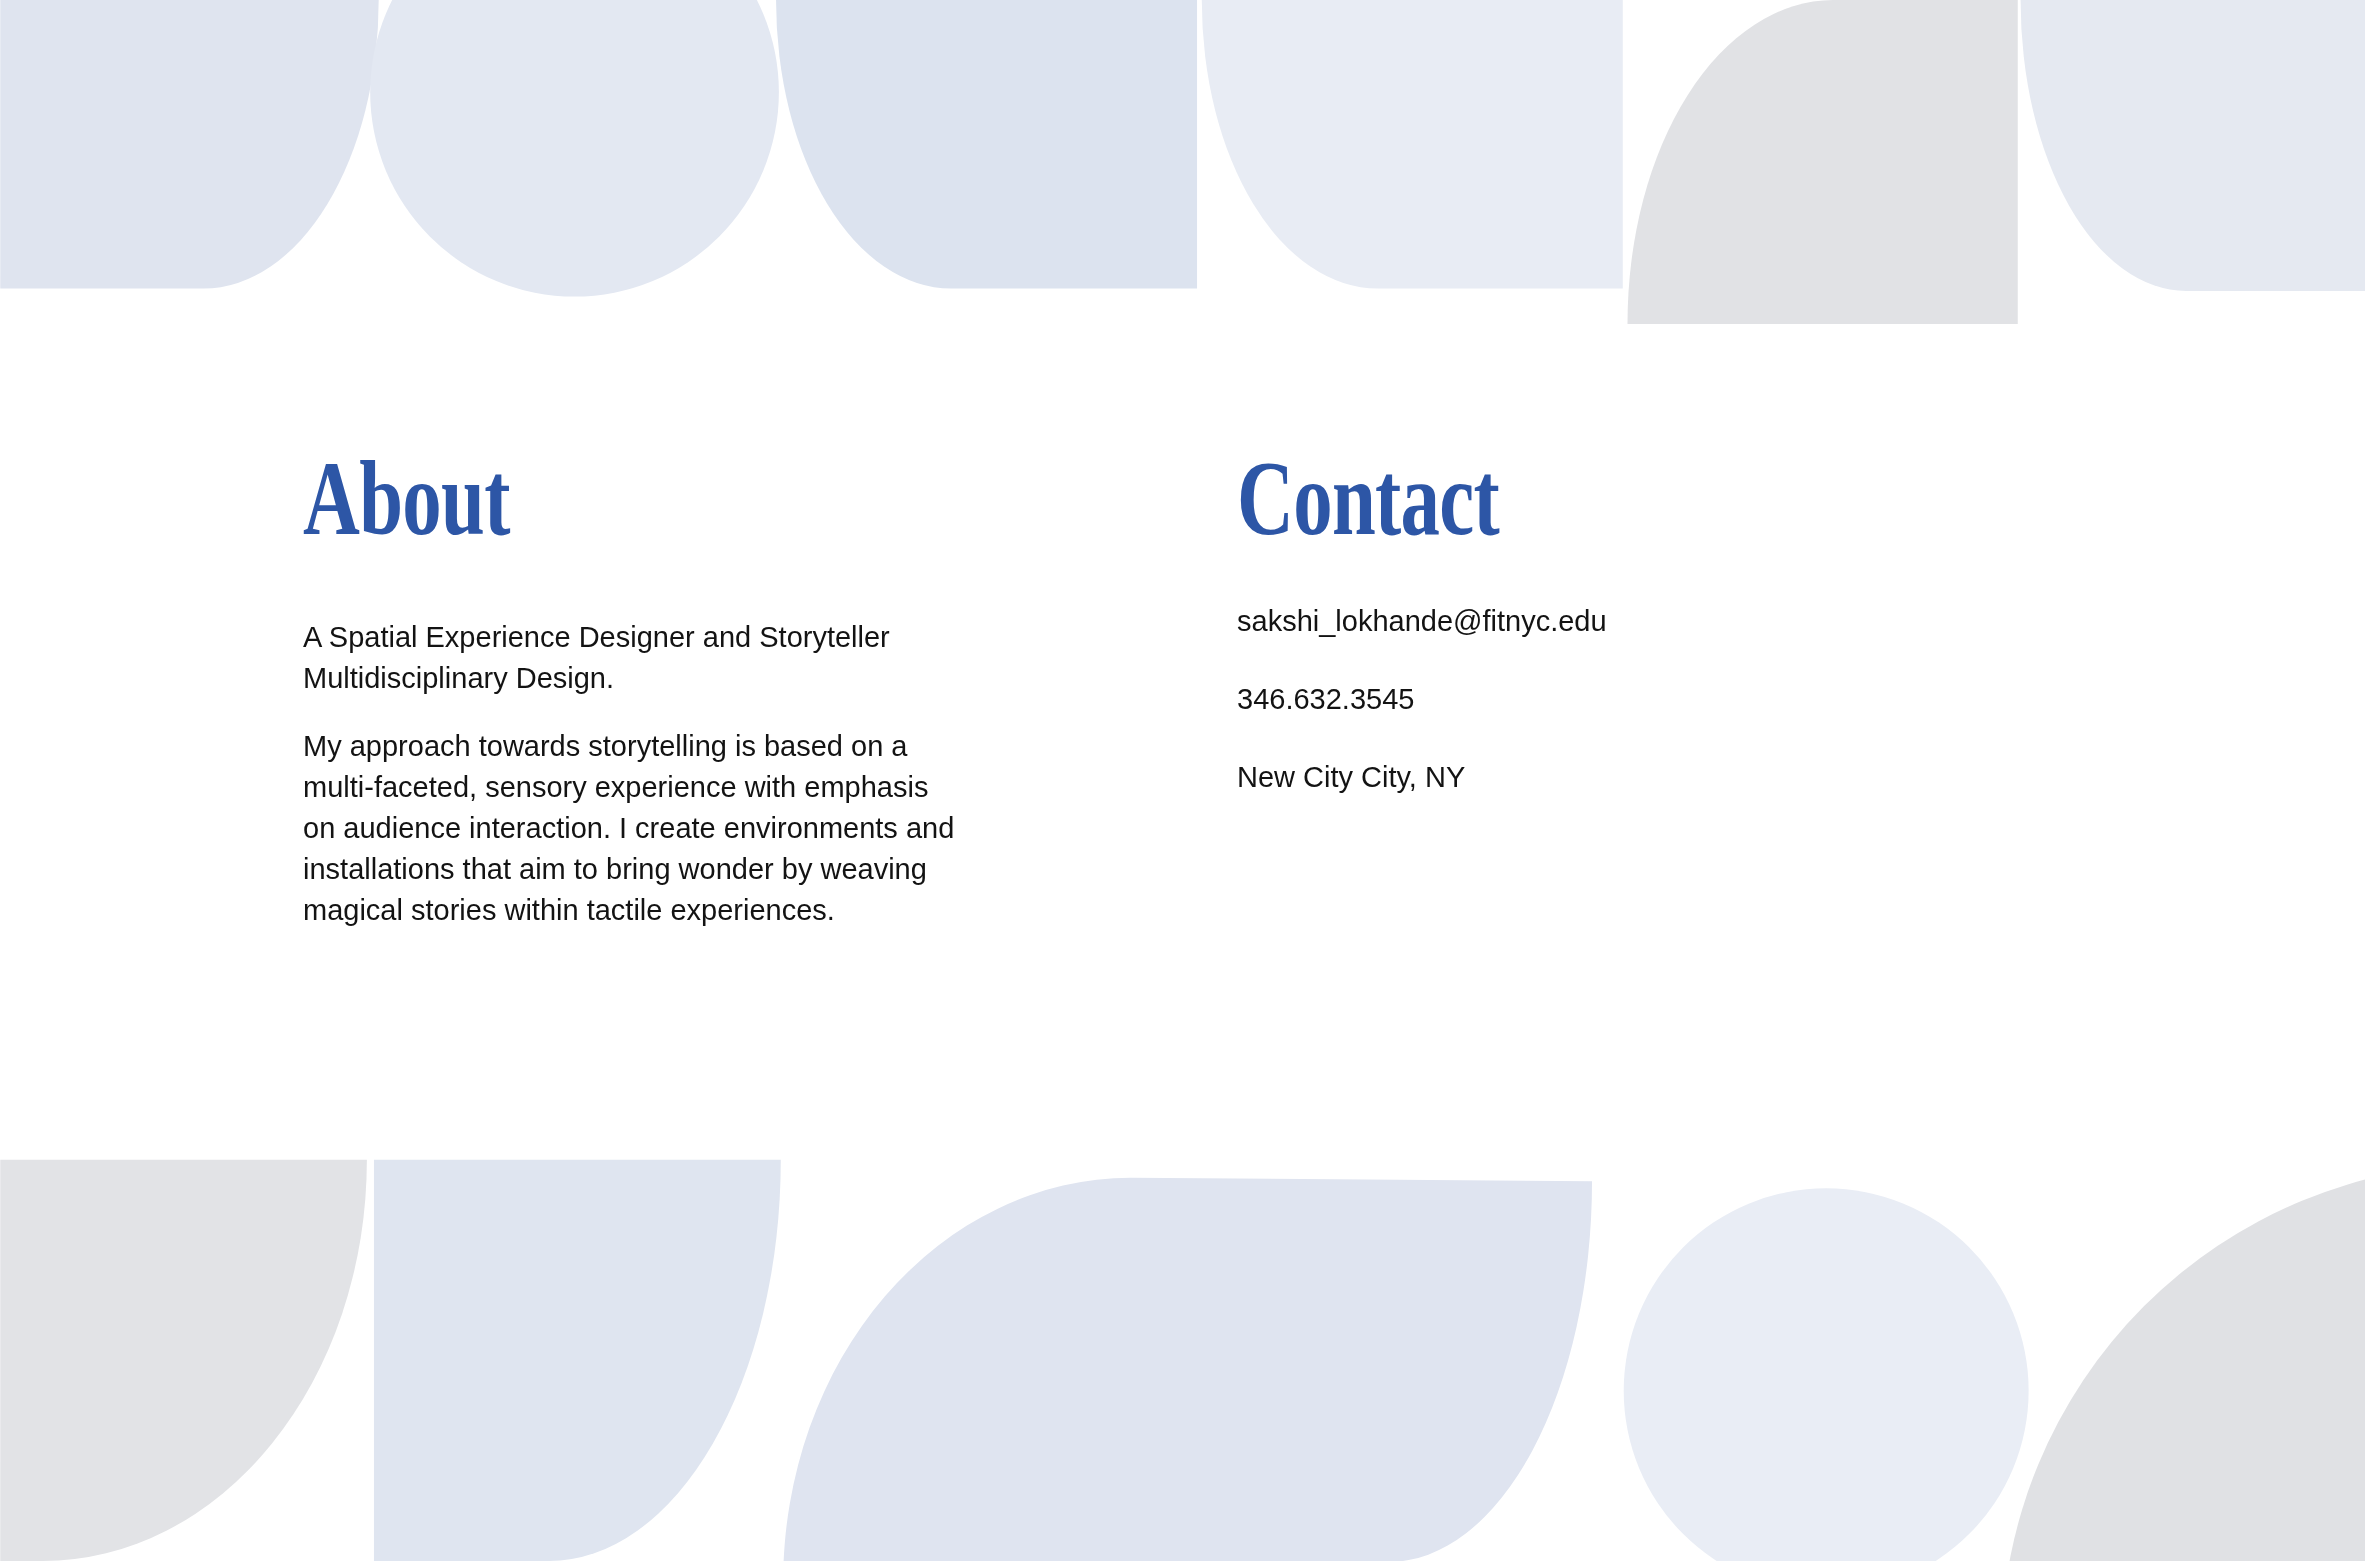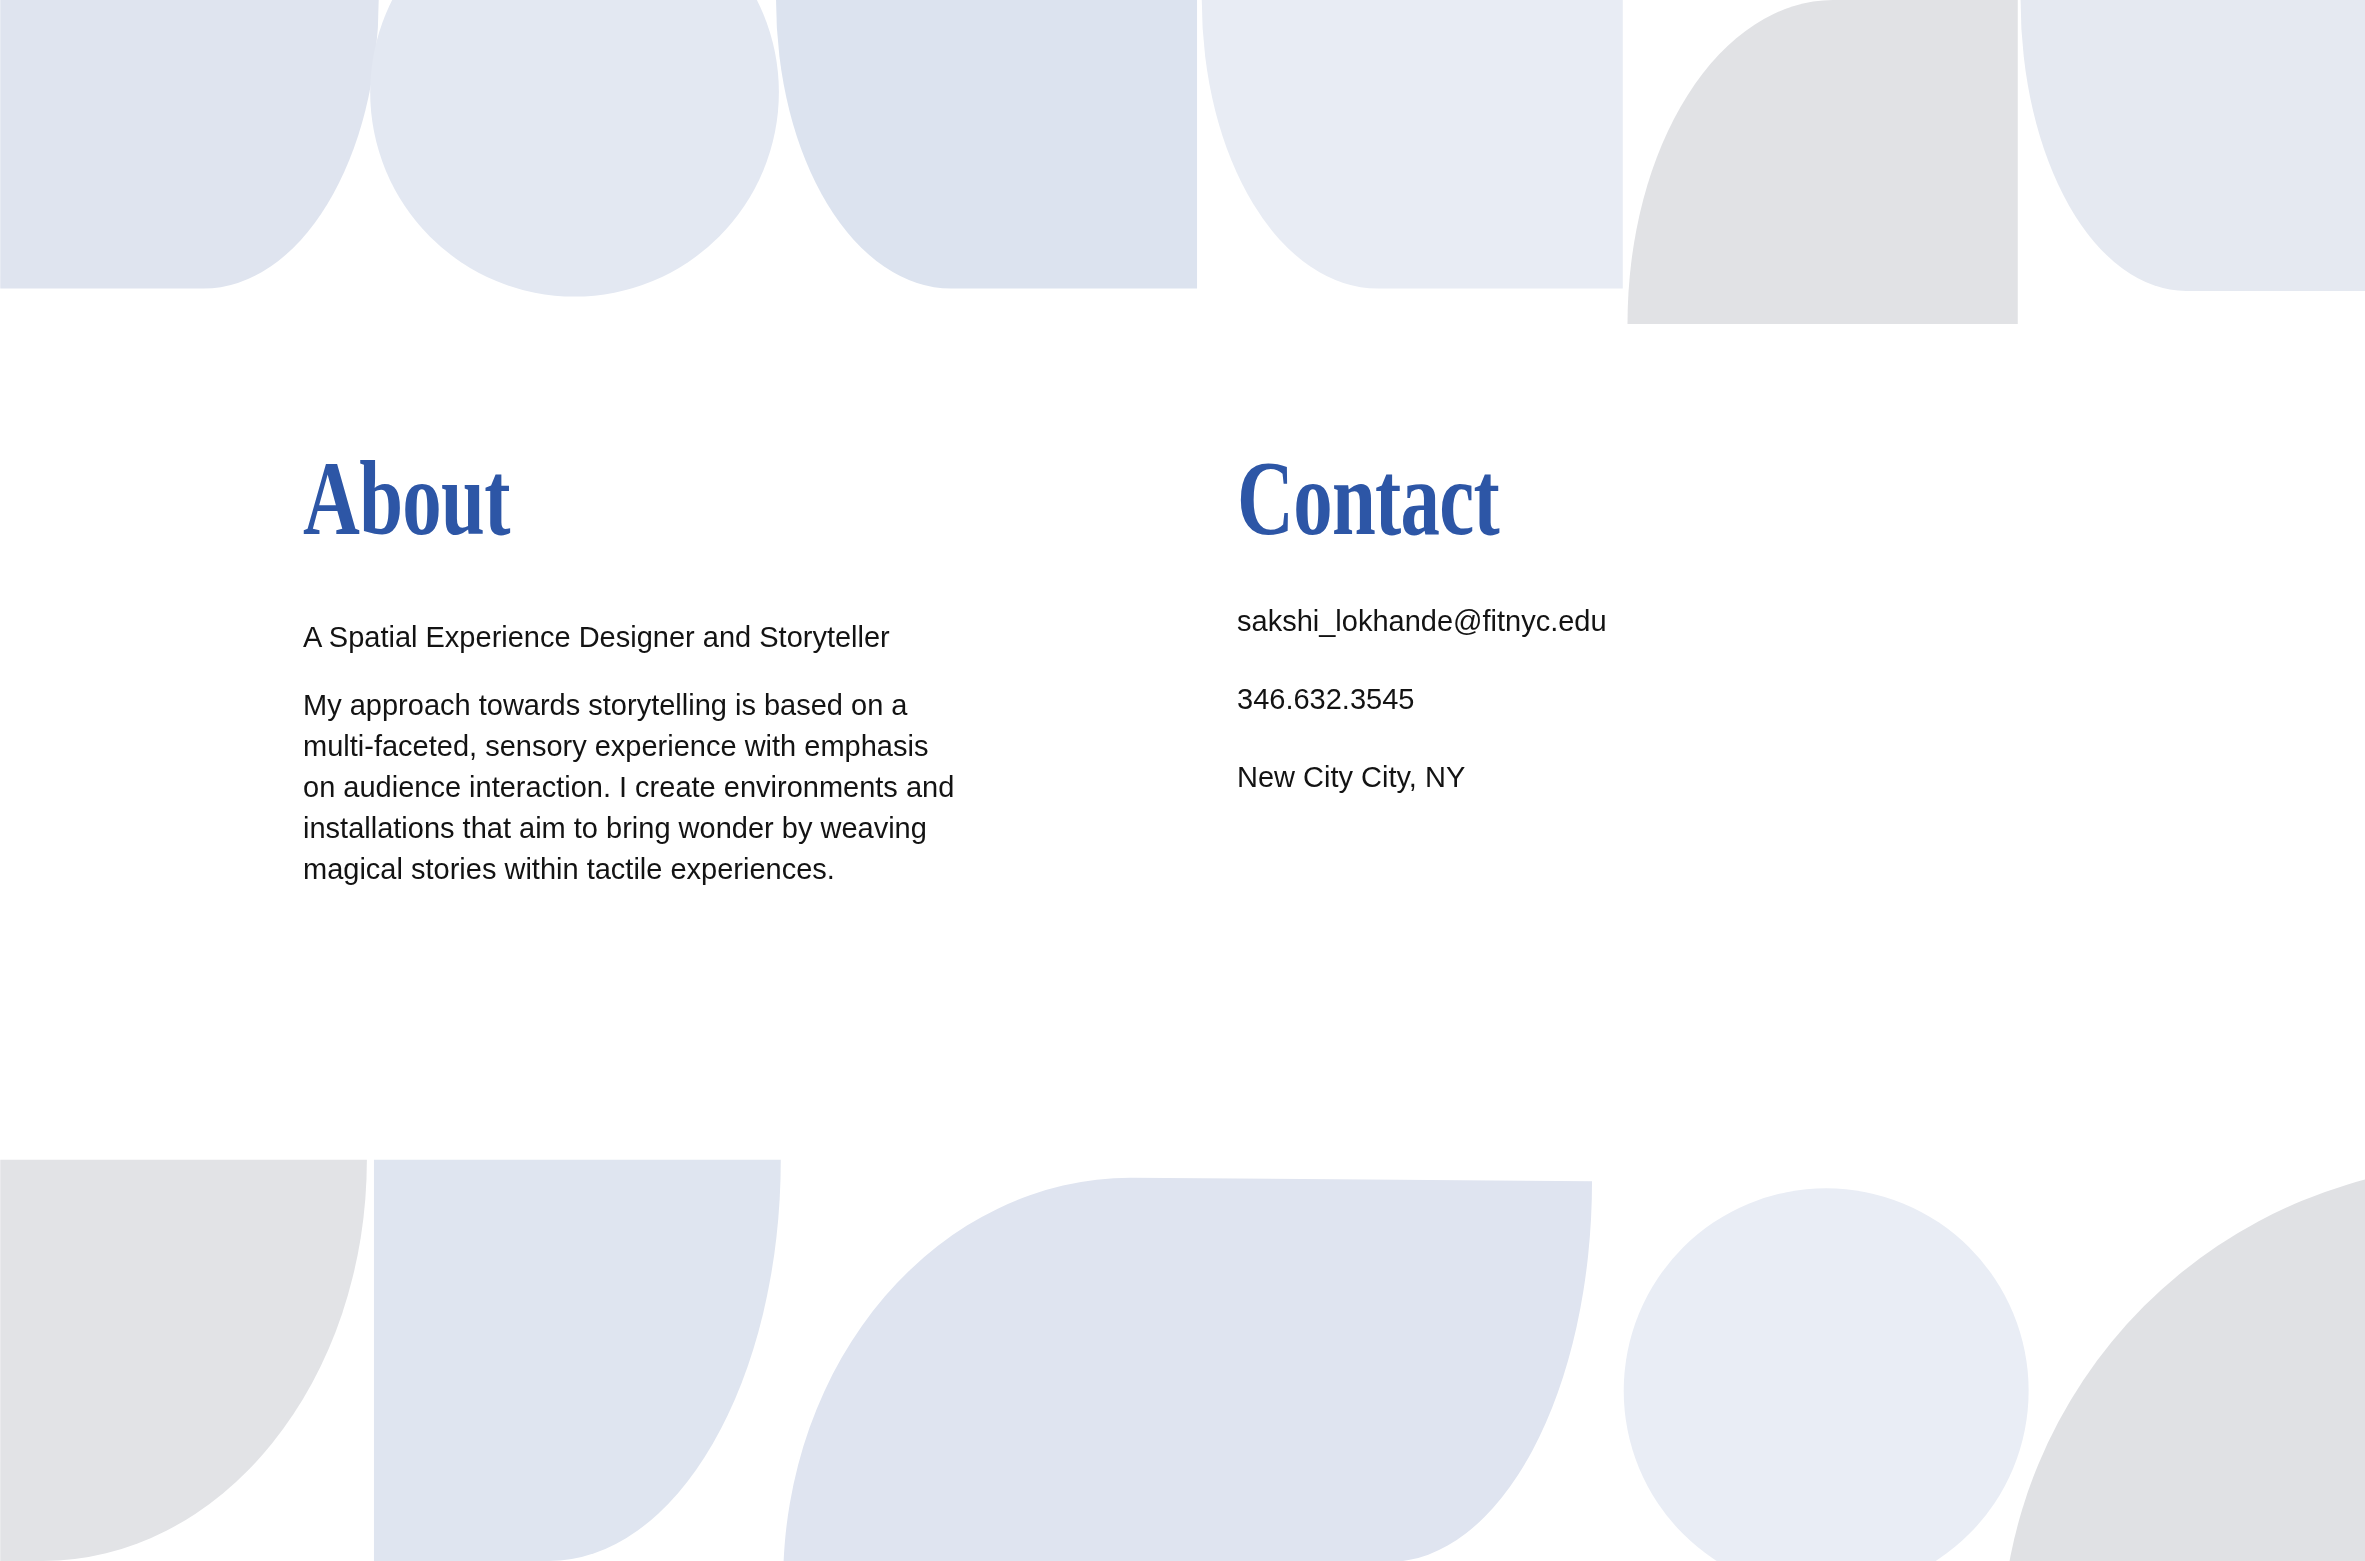--- a/index.html
+++ b/index.html
@@ -60,20 +60,21 @@
       <path d="M 4230 3490 a 1030 1030 0 1 0 2060 0 a 1030 1030 0 1 0 -2060 0 Z" fill="#e0e1e4"></path>
     </svg>
 
   <h1 class="heading about-heading">About</h1>
 
   <h1 class="heading contact-heading">Contact</h1>
 
   <div class="text-col about-col">
     <div class="para">
       <div class="text-line">A Spatial Experience Designer and Storyteller</div>
+      <div class="text-line">Multidisciplinary Design.</div>
     </div>
     <div class="para">
       <div class="text-line">My approach towards storytelling is based on a</div>
       <div class="text-line">multi-faceted, sensory experience with emphasis</div>
       <div class="text-line">on audience interaction. I create environments and</div>
       <div class="text-line">installations that aim to bring wonder by weaving</div>
       <div class="text-line">magical stories within tactile experiences.</div>
     </div>
   </div>
 

